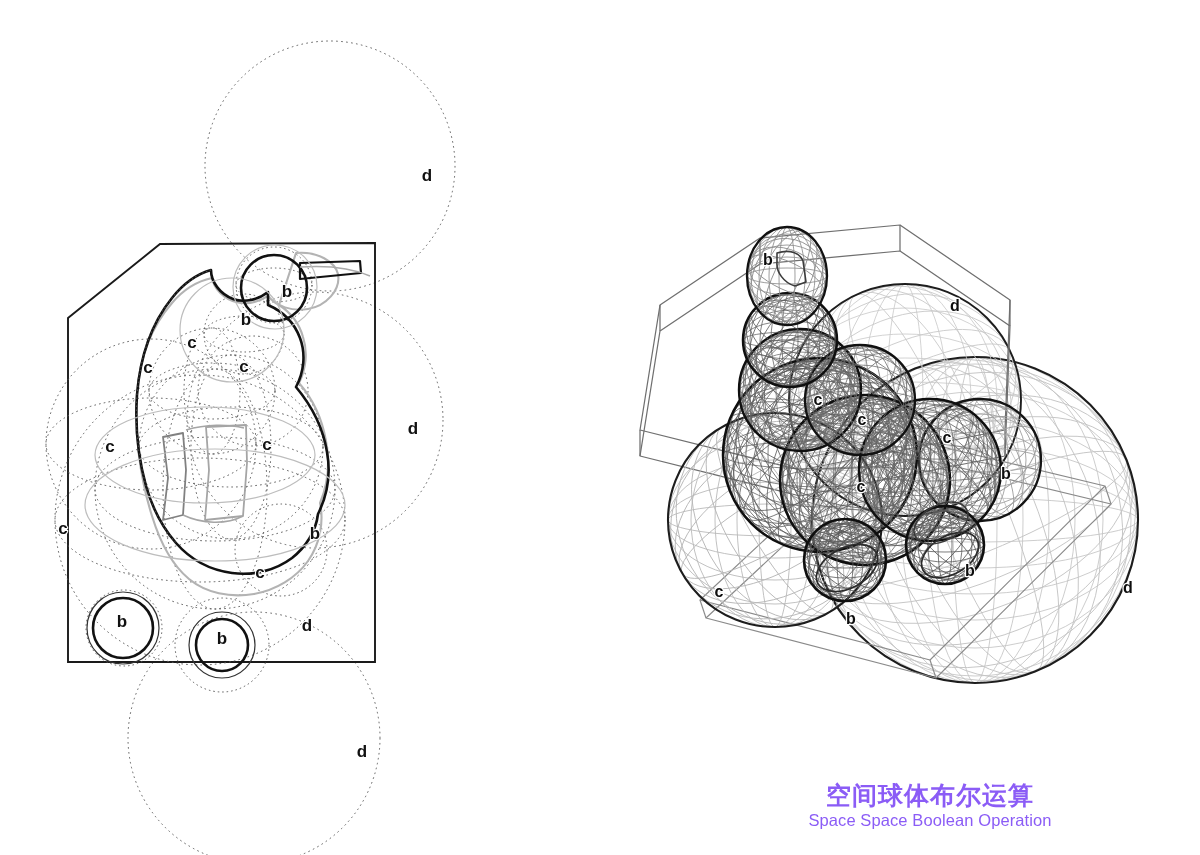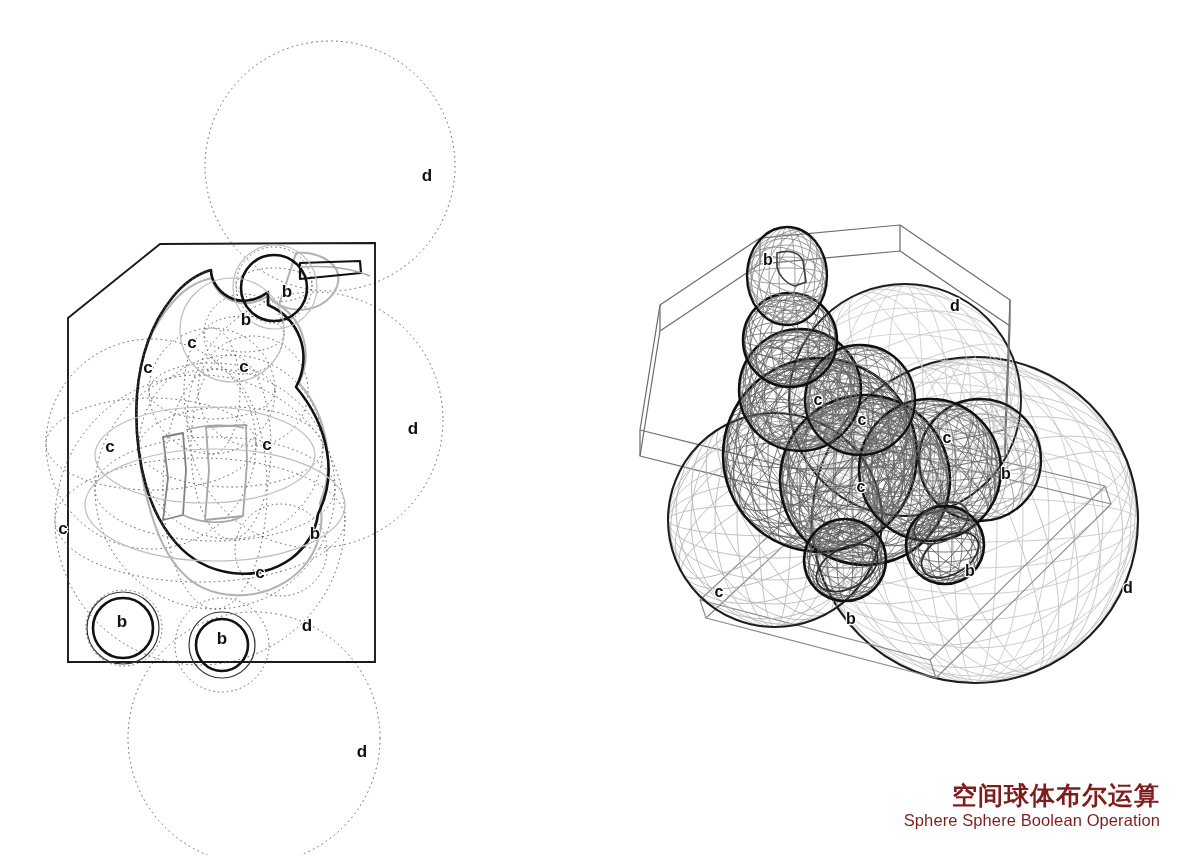--- a/index.html
+++ b/index.html
@@ -45,22 +45,22 @@
     paint-order: stroke;
     stroke: #ffffff;
     stroke-width: 2.6px;
     stroke-linejoin: round;
   }
   #title-block {
     position: absolute;
     left: 700px;
     top: 782px;
     width: 460px;
-    text-align: right;
-    color: #7f1d1d;
+    text-align: center;
+    color: #8b5cf6;
   }
   #title-cn {
     font-family: "Liberation Sans", sans-serif;
     font-size: 25px;
     font-weight: 700;
     letter-spacing: 1px;
     line-height: 1.05;
   }
   #title-en {
     font-family: "Liberation Sans", sans-serif;
@@ -609,16 +609,16 @@
         <text class="lbl3d" x="970" y="576" text-anchor="middle">b</text>
         <text class="lbl3d" x="719" y="597" text-anchor="middle">c</text>
         <text class="lbl3d" x="851" y="624" text-anchor="middle">b</text>
         <text class="lbl3d" x="1128" y="593" text-anchor="middle">d</text>
       </g>
     </g>
   </svg>
 
   <div id="title-block">
     <div id="title-cn">空间球体布尔运算</div>
-    <div id="title-en">Sphere Sphere Boolean Operation</div>
+    <div id="title-en">Space Space Boolean Operation</div>
   </div>
 
 </div>
 
 </body></html>

